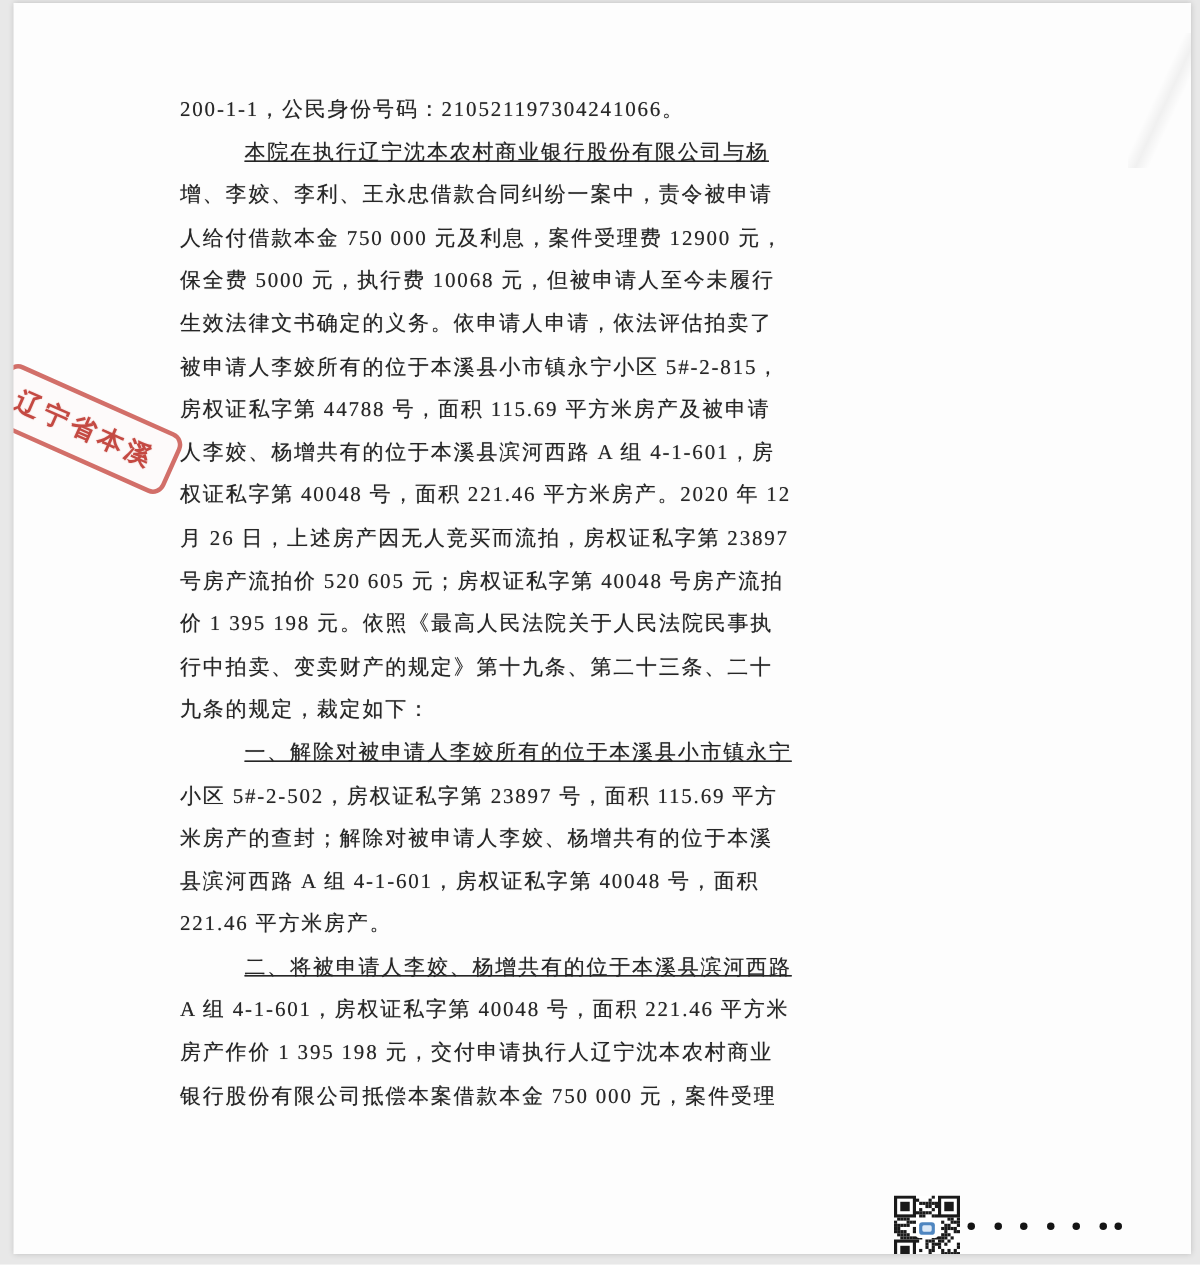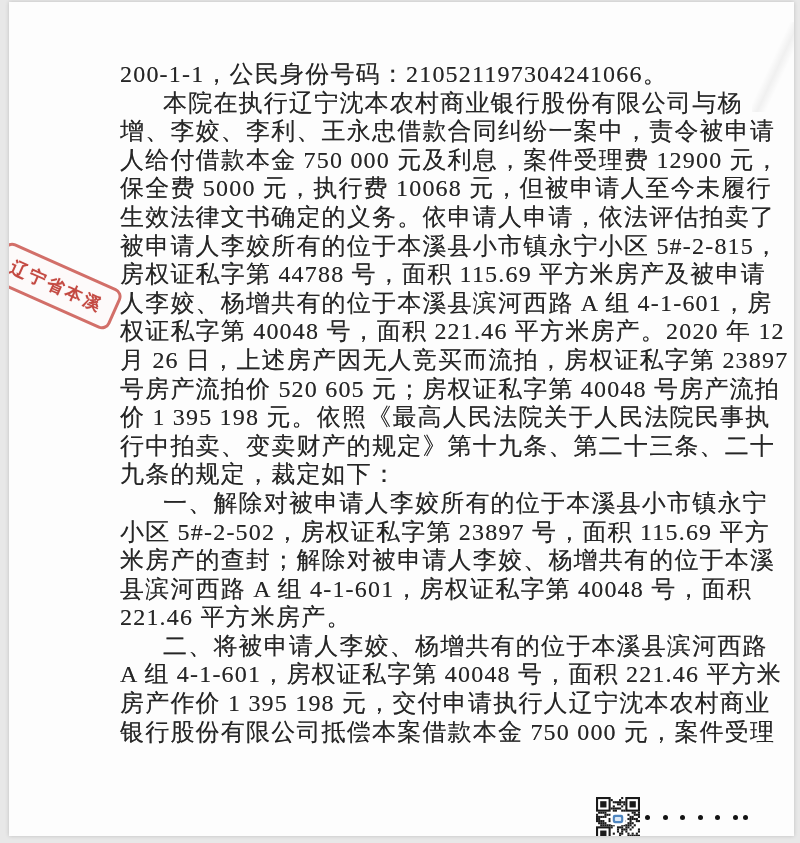--- a/index.html
+++ b/index.html
@@ -17,28 +17,28 @@
   }
   .paper::after{ 
     content:"";position:absolute;right:-6px;top:20px;width:48px;height:90px;
     background:linear-gradient(115deg,transparent 42%,rgba(0,0,0,0.05) 52%,transparent 62%);
     pointer-events:none;
   }
   .textblock{
     position:absolute;left:111px;top:58px;width:600px;
   }
   .line{
-    font-size:24px;
+    font-size:14px;
     line-height:28.6px;
     color:#262626;
     letter-spacing:1.2px;
     white-space:nowrap;
     text-shadow:0 0 .5px rgba(40,40,40,.55);
   }
-  .line.indent{ text-indent:43px; }
+  .line.indent{ text-indent:43px;text-decoration:underline; }
   .stamp{
     position:absolute;left:-16px;top:262px;width:122px;height:38px;
     border:3px solid rgba(193,57,49,0.72);
     border-radius:9px;
     transform:rotate(24deg);
     display:flex;align-items:center;justify-content:center;
     background:rgba(255,245,244,0.25);
   }
   .stamp-text{
     font-size:17px;font-weight:bold;color:#bf3a32;

